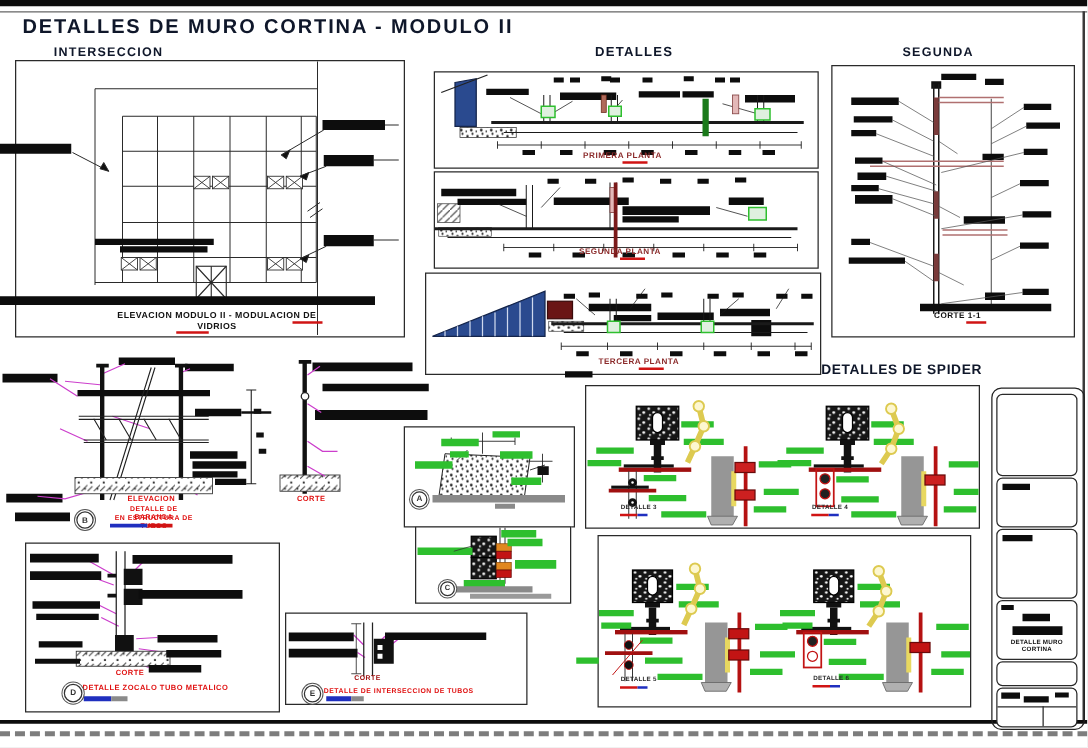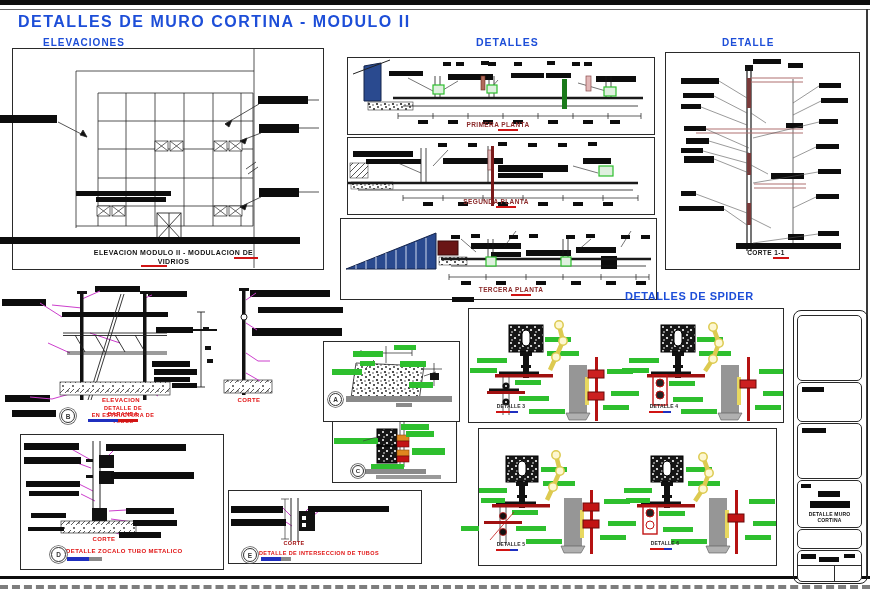--- a/index.html
+++ b/index.html
@@ -2,21 +2,21 @@
 <html><head>
 <meta charset="utf-8">
 <style>
   html,body{margin:0;padding:0;background:#e8e8e8;}
   #sheet{position:relative;width:870px;height:598px;background:#ffffff;overflow:hidden;
          font-family:"Liberation Sans","DejaVu Sans",sans-serif;color:#111;}
   .abs{position:absolute;}
   .bar{position:absolute;background:#0d0d0d;}
   .panel{position:absolute;border:1px solid #2a2a2a;background:#fff;}
   .panel svg{position:absolute;left:0;top:0;display:block;}
-  .hdg{position:absolute;font-weight:bold;color:#1d4ed8;letter-spacing:1px;}
+  .hdg{position:absolute;font-weight:bold;color:#0f172a;letter-spacing:1px;}
   .cap{position:absolute;font-weight:bold;text-align:center;letter-spacing:.4px;line-height:1.1;}
   .cap-maroon{color:#8b2a2a;font-size:6.5px;}
   .cap-red{color:#e01111;font-size:6px;}
   .cap-dkred{color:#a01010;font-size:5.5px;}
   .cap-blk{color:#111;font-size:6.5px;}
   .cap-spider{color:#2a2a2a;font-size:5px;letter-spacing:.2px;}
   .marker{position:absolute;border:1.3px solid #333;border-radius:50%;background:#fff;
           display:flex;align-items:center;justify-content:center;font-weight:bold;color:#333;
           box-shadow:0 0 0 1px #fff,0 0 0 1.8px #555;font-size:6.5px;}
   .uline{position:absolute;height:1.6px;}
@@ -58,21 +58,21 @@
 <div id="sheet">
 
   <div class="bar" style="left:0;top:0;width:870px;height:5px;"></div>
   <div class="abs" style="left:0;top:9px;width:870px;height:1px;background:#666;"></div>
   <div class="abs" style="left:866px;top:9px;width:2px;height:568px;background:#3a3a3a;"></div>
   <div class="bar" style="left:0;top:576px;width:870px;height:3px;"></div>
   <div class="abs" style="left:0;top:585px;width:870px;height:0;border-top:4px dashed #7d7d7d;"></div>
 
   <div class="hdg" style="left:18px;top:13px;font-size:16px;letter-spacing:1.5px;">DETALLES DE MURO CORTINA - MODULO II</div>
 
-  <div class="hdg" style="left:43px;top:37px;font-size:10px;">ELEVACIONES</div>
+  <div class="hdg" style="left:43px;top:37px;font-size:10px;">INTERSECCION</div>
 
   <div class="panel" style="left:12px;top:48px;width:310px;height:220px;">
     <svg width="310" height="220" viewBox="0 0 310 220">
       <g stroke="#2a2a2a" stroke-width=".8" fill="none">
         <line x1="241" y1="0" x2="241" y2="219"></line>
         <path d="M63,22 H241 M63,22 V179"></path>
         <path d="M85,44 V177 M113,44 V177 M142,44 V177 M171,44 V177 M200,44 V177 M228,44 V177 M240,44 V177"></path>
         <path d="M85,44 H240 M85,72 H240 M85,100 H240 M85,129 H240 M85,157 H240 M63,177 H240"></path>
       </g>
 
@@ -261,21 +261,21 @@
           <path d="M147,20 V40 M152,20 V40 M222,20 V40 M227,20 V40" stroke-width=".8"></path>
         </g>
         <rect x="145" y="38" width="10" height="9" fill="#dff0df" stroke="#2ebf2e" stroke-width="1.2"></rect>
         <rect x="220" y="38" width="10" height="9" fill="#dff0df" stroke="#2ebf2e" stroke-width="1.2"></rect>
       </g>
     </svg>
     <div class="cap cap-maroon" style="left:110px;top:67px;width:120px;">TERCERA PLANTA</div>
     <div class="uline u-red" style="left:170px;top:75px;width:20px;"></div>
   </div>
 
-  <div class="hdg" style="left:722px;top:37px;font-size:10px;">DETALLE</div>
+  <div class="hdg" style="left:722px;top:37px;font-size:10px;">SEGUNDA</div>
 
   <div class="panel" style="left:665px;top:52px;width:193px;height:216px;">
     <svg width="193" height="216" viewBox="0 0 193 216">
       <g>
         <rect x="79" y="12" width="8" height="6" fill="#111"></rect>
         <line x1="81" y1="14" x2="81" y2="198" stroke="#1a1a1a" stroke-width="1.2"></line>
         <line x1="85" y1="14" x2="85" y2="198" stroke="#1a1a1a" stroke-width="1.2"></line>
         <rect x="81" y="25" width="4" height="30" fill="#7a3b3b"></rect>
         <rect x="81" y="100" width="4" height="22" fill="#7a3b3b"></rect>
         <rect x="81" y="150" width="4" height="22" fill="#7a3b3b"></rect>
@@ -313,21 +313,21 @@
       <g stroke="#555" stroke-width=".6" fill="none">
         <path d="M53,28 L81,45 M48,43 L81,60 M35,54 L81,72 M40,76 L83,95 M43,88 L83,100 M37,98 L81,110 M48,106 L83,120 M30,141 L81,160 M58,156 L81,172"></path>
         <path d="M153,33 L127,50 M155,48 L127,62 M153,69 L87,85 M150,94 L127,105 M152,119 L87,130 M150,144 L127,155 M152,181 L87,190"></path>
         <path d="M85,60 L100,70 M85,112 L102,121 M85,165 L105,175"></path>
       </g>
     </svg>
     <div class="cap cap-blk" style="left:60px;top:196px;width:80px;font-size:6.5px;">CORTE 1-1</div>
     <div class="uline u-red" style="left:107px;top:204px;width:16px;"></div>
   </div>
 
-  <div class="hdg" style="left:625px;top:290px;font-size:11px;letter-spacing:.5px;">DETALLES DE SPIDER</div>
+  <div class="hdg" style="left:657px;top:290px;font-size:11px;letter-spacing:.5px;">DETALLES DE SPIDER</div>
   <div class="bar" style="left:452px;top:297px;width:22px;height:5px;"></div>
 
   <div class="panel" style="left:468px;top:308px;width:314px;height:113px;overflow:hidden;">
     <svg width="314" height="113" viewBox="0 0 314 113">
 
       <g transform="translate(40,16)">
         <rect x="0" y="0" width="34" height="27" fill="url(#speckDark)" stroke="#000"></rect>
         <rect x="13" y="5" width="8" height="16" rx="4" fill="#fff" stroke="#000"></rect>
         <rect x="11" y="27" width="12" height="4" fill="#111"></rect>
           <rect x="14" y="31" width="6" height="22" fill="#111"></rect>

